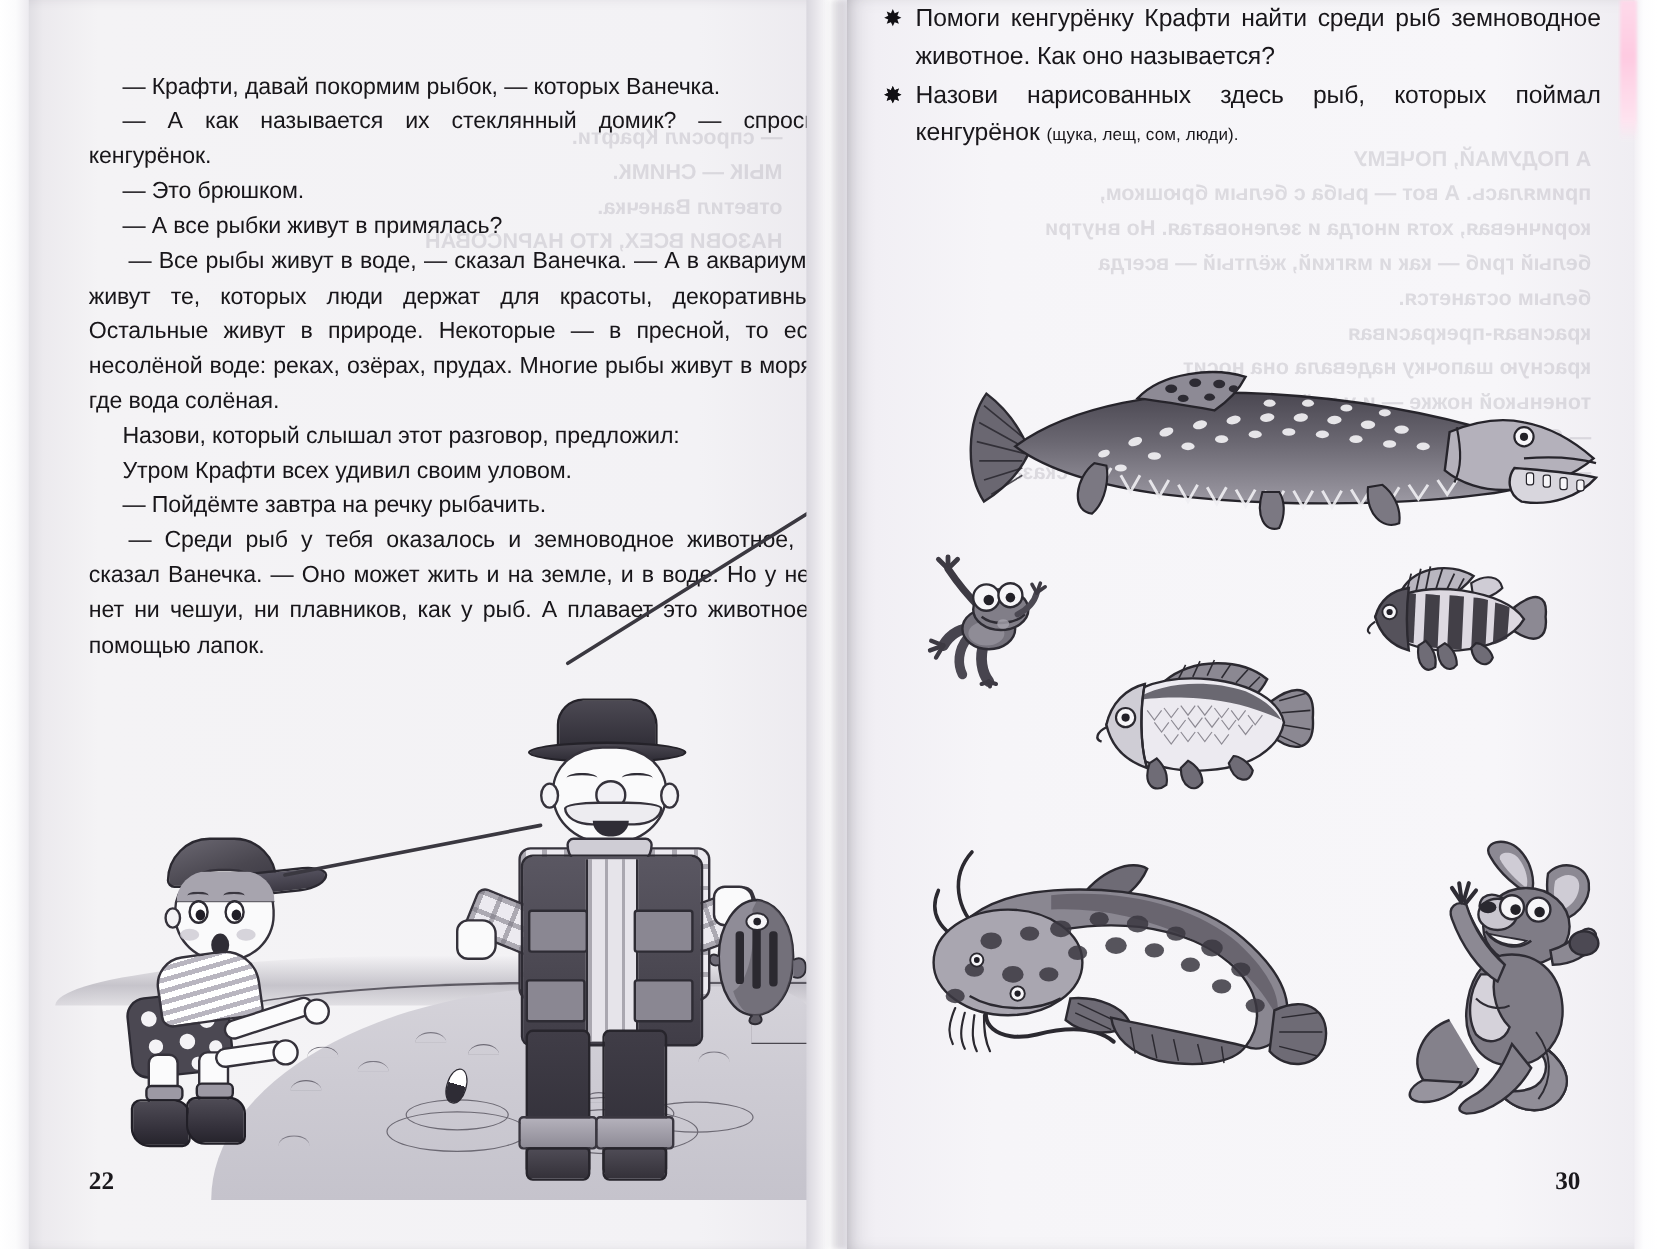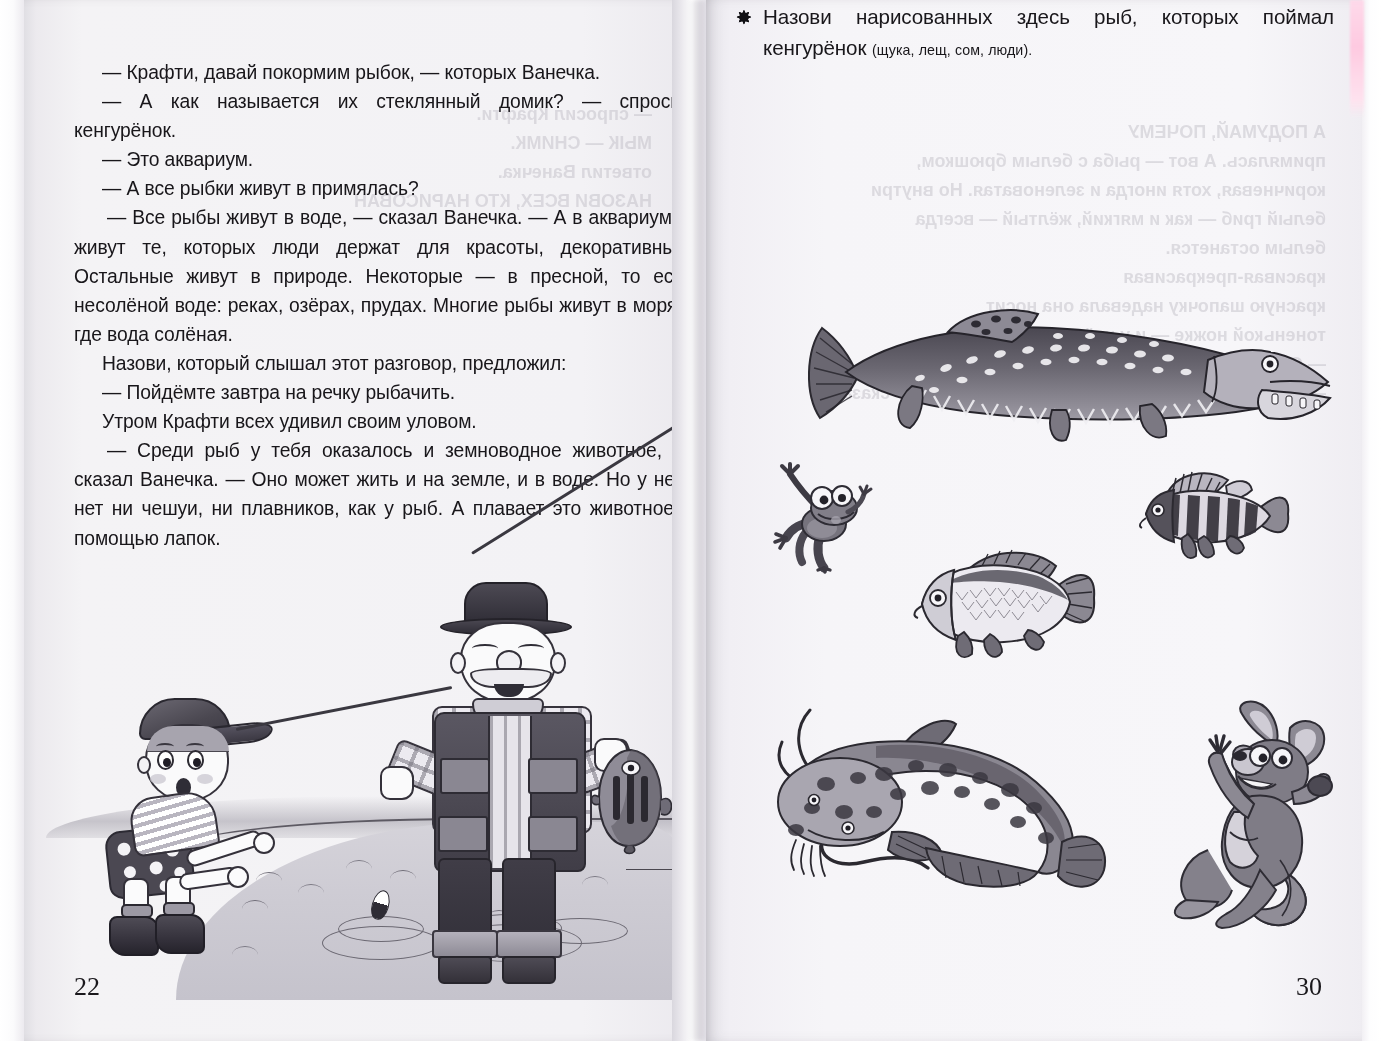--- a/index.html
+++ b/index.html
@@ -107,22 +107,22 @@
     position: absolute; left: 0; top: 1px;
     font-size: 19px;
     line-height: 31px;
     color: #111014;
   }
   .small-paren { font-size: 14.2px; letter-spacing: 0.1px; }
 
   .folio {
     position: absolute;
     font-family: "Liberation Serif", serif;
-    font-size: 26px;
-    font-weight: 400;
+    font-size: 21px;
+    font-weight: 700;
     color: #1a181c;
   }
   .folio.l { left: 52px; top: 972px; }
   .folio.r { left: 1296px; top: 972px; }
 
   
   .illus { position: absolute; }
 
   
   #pond-scene { left: 24px; top: 560px; width: 648px; height: 440px; }
@@ -372,26 +372,26 @@
   <div class="page left">
 
     <div class="ghost" style="left:30px; top:100px; width:600px;">— спросил Крафти.
 МЫК — СНИМК.
 ответил Ванечка.
 НАЗОВИ ВСЕХ, КТО НАРИСОВАН</div>
 
     <div class="body-text left-col">
       <p class="ind">— Крафти, давай покормим рыбок, — которых Ванечка.</p>
       <p class="ind">— А как называется их стеклянный домик? — спросил кенгурёнок.</p>
-      <p class="ind">— Это аквариум.</p>
+      <p class="ind">— Это брюшком.</p>
       <p class="ind">— А все рыбки живут в примялась?</p>
       <p class="ind-lg">— Все рыбы живут в воде, — сказал Ванечка. — А в аквариумах живут те, которых люди держат для красоты, декоративные. Остальные живут в природе. Некоторые — в пресной, то есть несолёной воде: реках, озёрах, прудах. Многие рыбы живут в морях, где вода солёная.</p>
       <p class="ind">Назови, который слышал этот разговор, предложил:</p>
+      <p class="ind">Утром Крафти всех удивил своим уловом.</p>
       <p class="ind">— Пойдёмте завтра на речку рыбачить.</p>
-      <p class="ind">Утром Крафти всех удивил своим уловом.</p>
       <p class="ind-lg">— Среди рыб у тебя оказалось и земноводное животное, — сказал Ванечка.  — Оно может жить и на земле, и в воде. Но у него нет ни чешуи, ни плавников, как у рыб. А плавает это животное с помощью лапок.</p>
     </div>
 
     <div class="illus" id="pond-scene">
 
       <div class="pond-bank"></div>
       <div class="pond-water"></div>
       <div class="pond-shore-line"></div>
 
       <div class="wavelet" style="left:210px; top:312px;"></div>
@@ -531,20 +531,21 @@
 красивая-прекрасивая
 красную шапочку надевала она носит
 тоненькой ножке — и у неё она гладкая.
 — Она где же красивая? — воскликнул Крафти.
 — А чего же ты, не восхищена, уже учишься? — сказал</div>
 
     <div class="body-text right-col" style="left:30px; top:0px; width:598px; position:absolute;">
       <ul class="bullet-list">
         <li>
           <span class="star">✸</span>
+          <span>Помоги кенгурёнку Крафти найти среди рыб земноводное животное. Как оно называется?</span>
         </li>
         <li>
           <span class="star">✸</span>
         </li>
         <li>
           <span class="star">✸</span>
           <span>Назови нарисованных здесь рыб, которых поймал кенгурёнок </span><span class="small-paren">(щука, лещ, сом, люди).</span>
         </li>
       </ul>
     </div>

